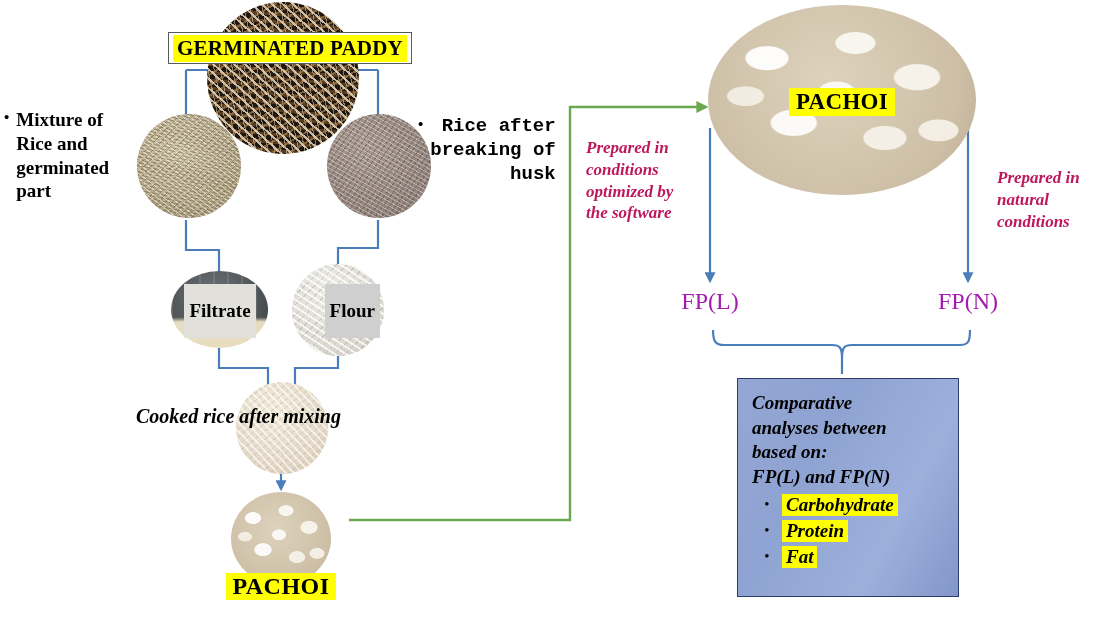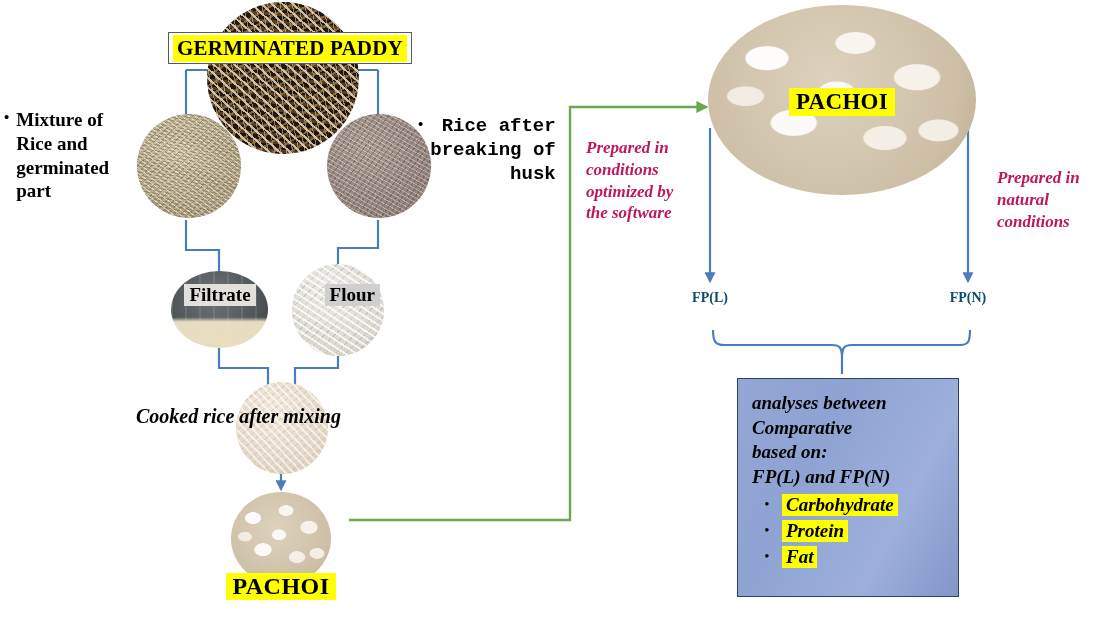--- a/index.html
+++ b/index.html
@@ -85,34 +85,34 @@
     display:flex;align-items:center;justify-content:center;
   }
   .title-text{
     background:#ffff00;color:#000;font-weight:bold;
     font-size:21px;letter-spacing:.2px;padding:1px 4px;white-space:nowrap;
   }
 
   .bullet-row{display:flex;align-items:flex-start;}
   .bullet-dot{font-size:15px;line-height:1.25;margin-right:7px;}
 
-  .chip{display:inline-block;padding:0 5px;font-weight:bold;font-size:19px;color:#000;}
+  .chip{display:inline-block;padding:16px 5px;font-weight:bold;font-size:19px;color:#000;}
   .chip-grey{background:#cfcfcf;}
   .chip-lightgrey{background:#e2e0db;}
 
   .caption-pachoi{
     background:#ffff00;color:#000;font-weight:bold;font-size:24px;
     padding:0 6px;display:inline-block;letter-spacing:.5px;
   }
   .oval-pachoi{
     background:#ffff00;color:#000;font-weight:bold;font-size:23px;
     padding:1px 7px;display:inline-block;letter-spacing:.3px;
   }
 
-  .fp-label{font-weight:bold;font-size:14px;color:#0c4a6e;}
+  .fp-label{font-weight:normal;font-size:24px;color:#a21caf;}
 
   .analysis-box{
     border:1.5px solid #2a3d6b;
     background:linear-gradient(118deg,#93a6d4 0%,#8fa3d2 35%,#9db0dc 70%,#8296c8 100%);
     box-sizing:border-box;padding:12px 14px 10px 14px;
   }
   .analysis-head{
     font-style:italic;font-weight:bold;font-size:19px;color:#000;line-height:1.30;
   }
   .analysis-list{margin:2px 0 0 0;padding:0;list-style:none;}
@@ -244,22 +244,22 @@
 
   <div class="abs" style="left:660px;top:288px;width:100px;text-align:center;">
     <span class="fp-label">FP(L)</span>
   </div>
   <div class="abs" style="left:918px;top:288px;width:100px;text-align:center;">
     <span class="fp-label">FP(N)</span>
   </div>
 
   <div class="abs analysis-box" style="left:737px;top:378px;width:222px;height:219px;">
     <div class="analysis-head">
+      <span style="display:block">Comparative</span>
       <span style="display:block">analyses between</span>
-      <span style="display:block">Comparative</span>
       <span style="display:block">based on:</span>
       <span style="display:block">FP(L) and FP(N)</span>
     </div>
     <ul class="analysis-list">
       <li>
         <span class="b">•</span>
         <span class="t">Carbohydrate</span>
       </li>
       <li>
         <span class="b">•</span>

